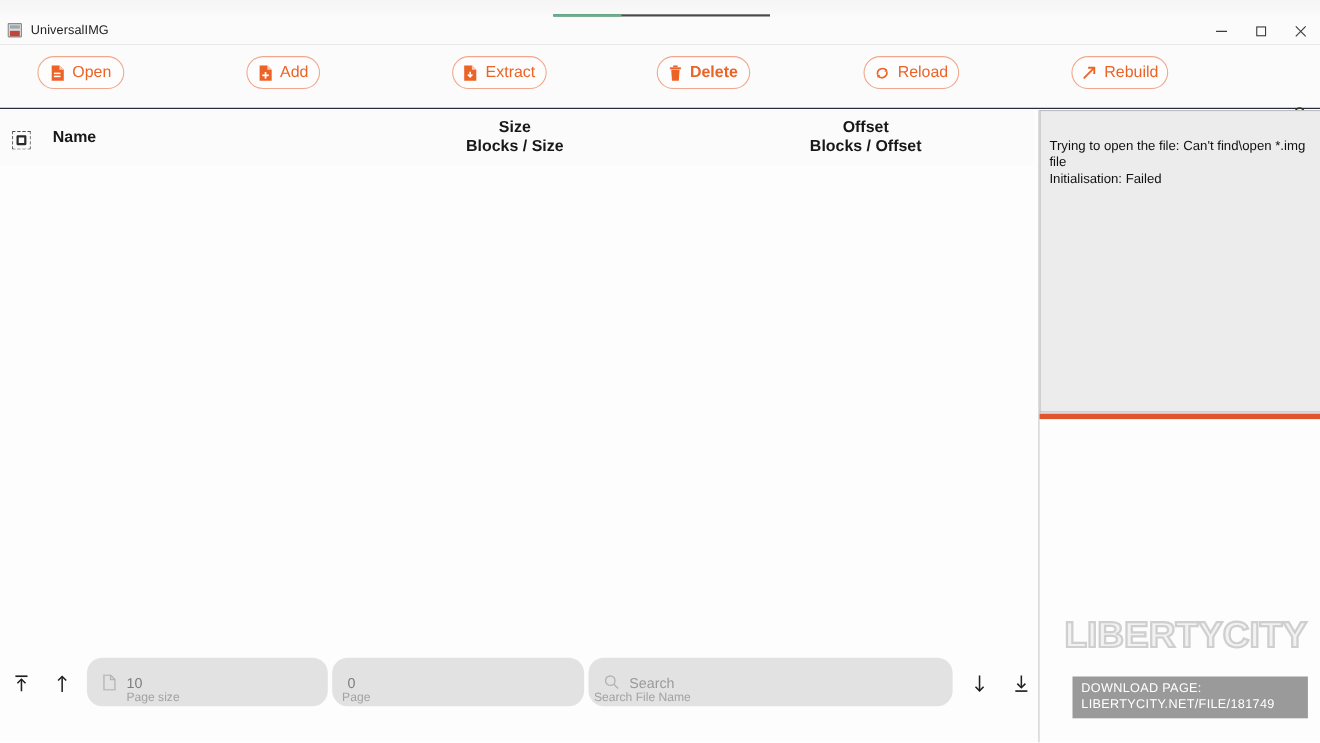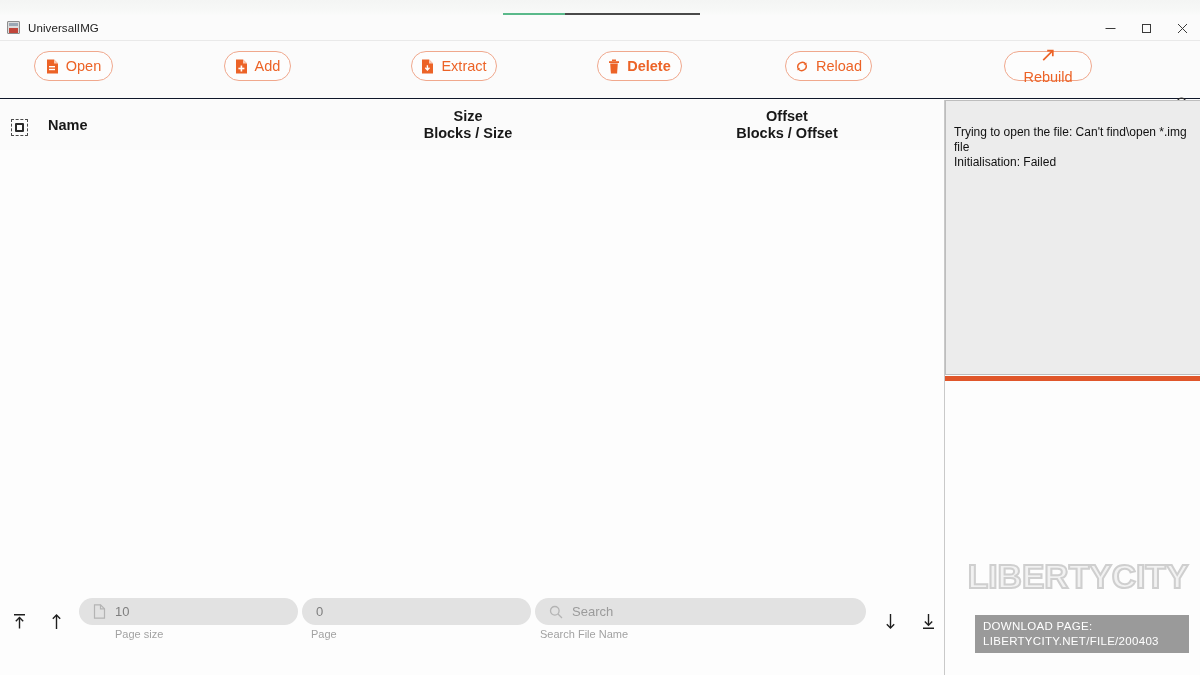--- a/index.html
+++ b/index.html
@@ -104,21 +104,21 @@
   }
   .act-btn .lbl { line-height: 1; }
   .act-ico { display: flex; align-items: center; flex: none; }
   .act-ico svg { display: block; }
 
   .btn-open    { left: 34px;   width: 79px; }
   .btn-add     { left: 224px;  width: 67px; }
   .btn-extract { left: 411px;  width: 86px; }
   .btn-delete  { left: 597px;  width: 85px; font-weight: bold; }
   .btn-reload  { left: 785px;  width: 87px; }
-  .btn-rebuild { left: 1004px;  width: 88px; flex-direction: column; }
+  .btn-rebuild { left: 974px;  width: 88px; }
 
   .hint-btn {
     position: absolute; top: 54px; left: 1173px;
     width: 16px; height: 20px;
     display: flex; align-items: center; justify-content: center;
     color: #2e2e2e; cursor: pointer;
   }
 
   
   .table-head {
@@ -220,21 +220,21 @@
     display: flex; align-items: center; justify-content: center;
     color: #1f1f1f; cursor: pointer;
   }
   .nav-first { left: 7px; }
   .nav-prev  { left: 44px; }
   .nav-next  { left: 878px; }
   .nav-last  { left: 916px; }
 
   .field {
     position: absolute; top: 598px;
-    height: 27px;
+    height: 44px;
     background: #e2e2e2;
     border-radius: 14px;
     display: flex; align-items: center;
     gap: 9px; padding: 0 14px;
     cursor: text;
   }
   .field .f-ico { display: flex; align-items: center; color: #b4b4b4; flex: none; }
   .field .f-val { font-size: 13px; color: #7e7e7e; line-height: 1; }
   .field .f-val.placeholder { color: #9b9b9b; }
   .f-pagesize { left: 79px; width: 219px; }
@@ -400,21 +400,21 @@
     <div class="log-line">Trying to open the file: Can't find\open *.img file</div>
     <div class="log-line">Initialisation: Failed</div>
   </div>
 
   <div class="log-divider"></div>
 
 
   <div class="watermark">LibertyCity</div>
   <div class="wm-strip">
     <div>DOWNLOAD PAGE:</div>
-    <div>LIBERTYCITY.NET/FILE/200403</div>
+    <div>LIBERTYCITY.NET/FILE/181749</div>
   </div>
 
   <div class="bottombar"></div>
 
   <div class="nav-ico nav-first">
     <svg width="17" height="19" viewBox="0 0 17 19">
       <rect x="3" y="2" width="11" height="1.5" fill="#1f1f1f"></rect>
       <path d="M8.5 16.5V5.5" stroke="#1f1f1f" stroke-width="1.4" fill="none"></path>
       <path d="M4.8 9.2l3.7-3.7 3.7 3.7" stroke="#1f1f1f" stroke-width="1.4" fill="none"></path>
     </svg>

